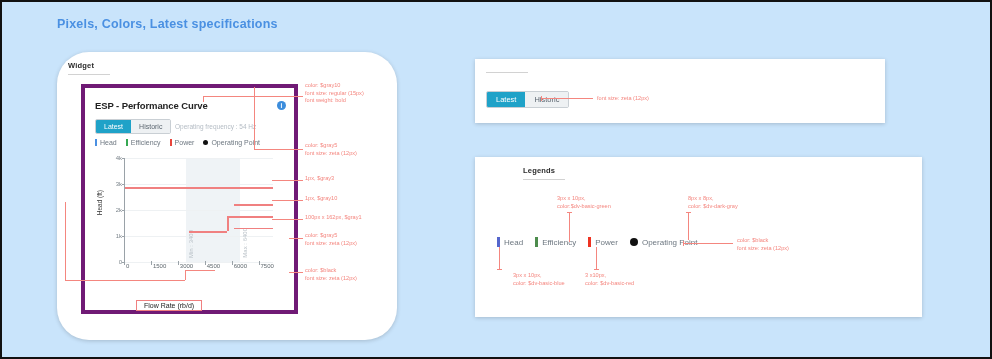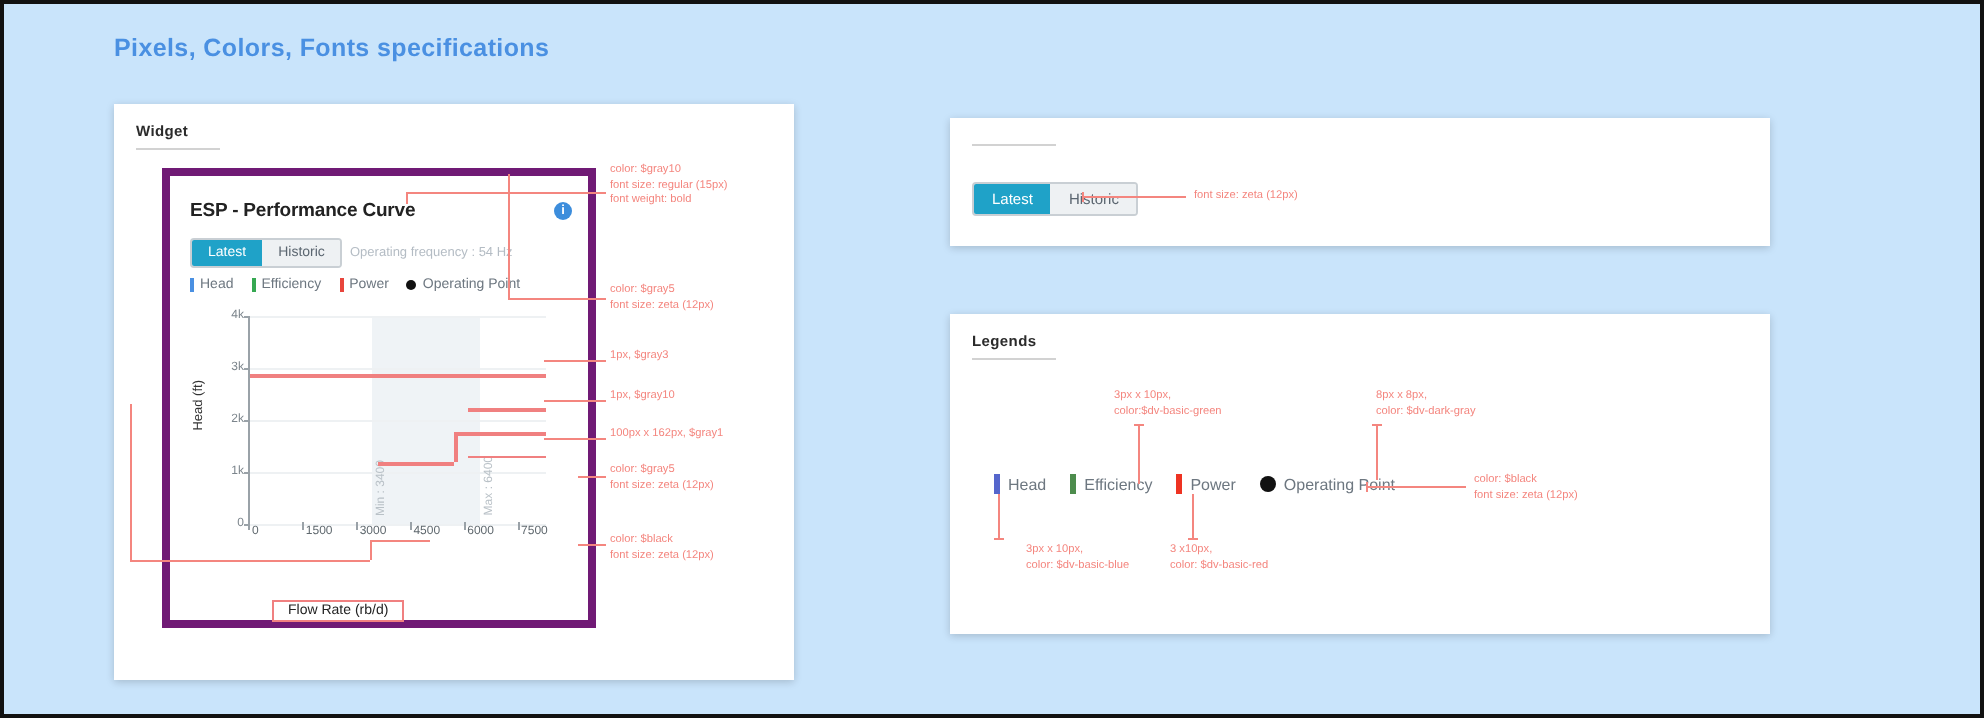--- a/index.html
+++ b/index.html
@@ -24,23 +24,23 @@
     box-shadow:0 1px 4px rgba(0,0,0,.18);
   }
   .panel-title{
     font-size:7.5px;font-weight:bold;color:#2b2b2b;
     letter-spacing:.2px;
   }
   .panel-rule{
     width:42px;height:1px;background:#d2d2d2;margin-top:4px;
   }
 
-  #widget-panel{left:55px;top:50px;width:340px;height:288px;}
+  #widget-panel{left:55px;top:50px;width:340px;height:288px;border-radius:32px;}
   #btn-panel{left:473px;top:57px;width:410px;height:64px;}
-  #legends-panel{left:473px;top:155px;width:410px;height:160px;}
+  #legends-panel{left:473px;top:155px;width:410px;height:160px;padding-left:37px;}
 
   .panel-inner{padding:9px 0 0 11px;}
 
   
   #widget-card{
     position:absolute;left:24px;top:32px;width:209px;height:222px;
     border:4px solid #701a75;background:#fff;
   }
   #chart-title{
     position:absolute;left:10px;top:12px;
@@ -118,21 +118,21 @@
 
   
   #legend-big{position:absolute;left:22px;top:80px;display:flex;align-items:center;gap:12px;}
   .lgb{display:flex;align-items:center;gap:4px;font-size:8px;color:#6d7780;}
   .swb{width:3px;height:10px;display:inline-block;}
   .dotb{width:8px;height:8px;border-radius:50%;background:#111;display:inline-block;}
 </style>
 </head>
 <body>
 
-<div class="page-title">Pixels, Colors, Fonts specifications</div>
+<div class="page-title">Pixels, Colors, Latest specifications</div>
 
 <div class="panel" id="widget-panel">
   <div class="panel-inner">
     <div class="panel-title">Widget</div>
     <div class="panel-rule"></div>
   </div>
 
   <div id="widget-card">
     <div id="chart-title">ESP - Performance Curve</div>
     <div id="info-icon">i</div>

